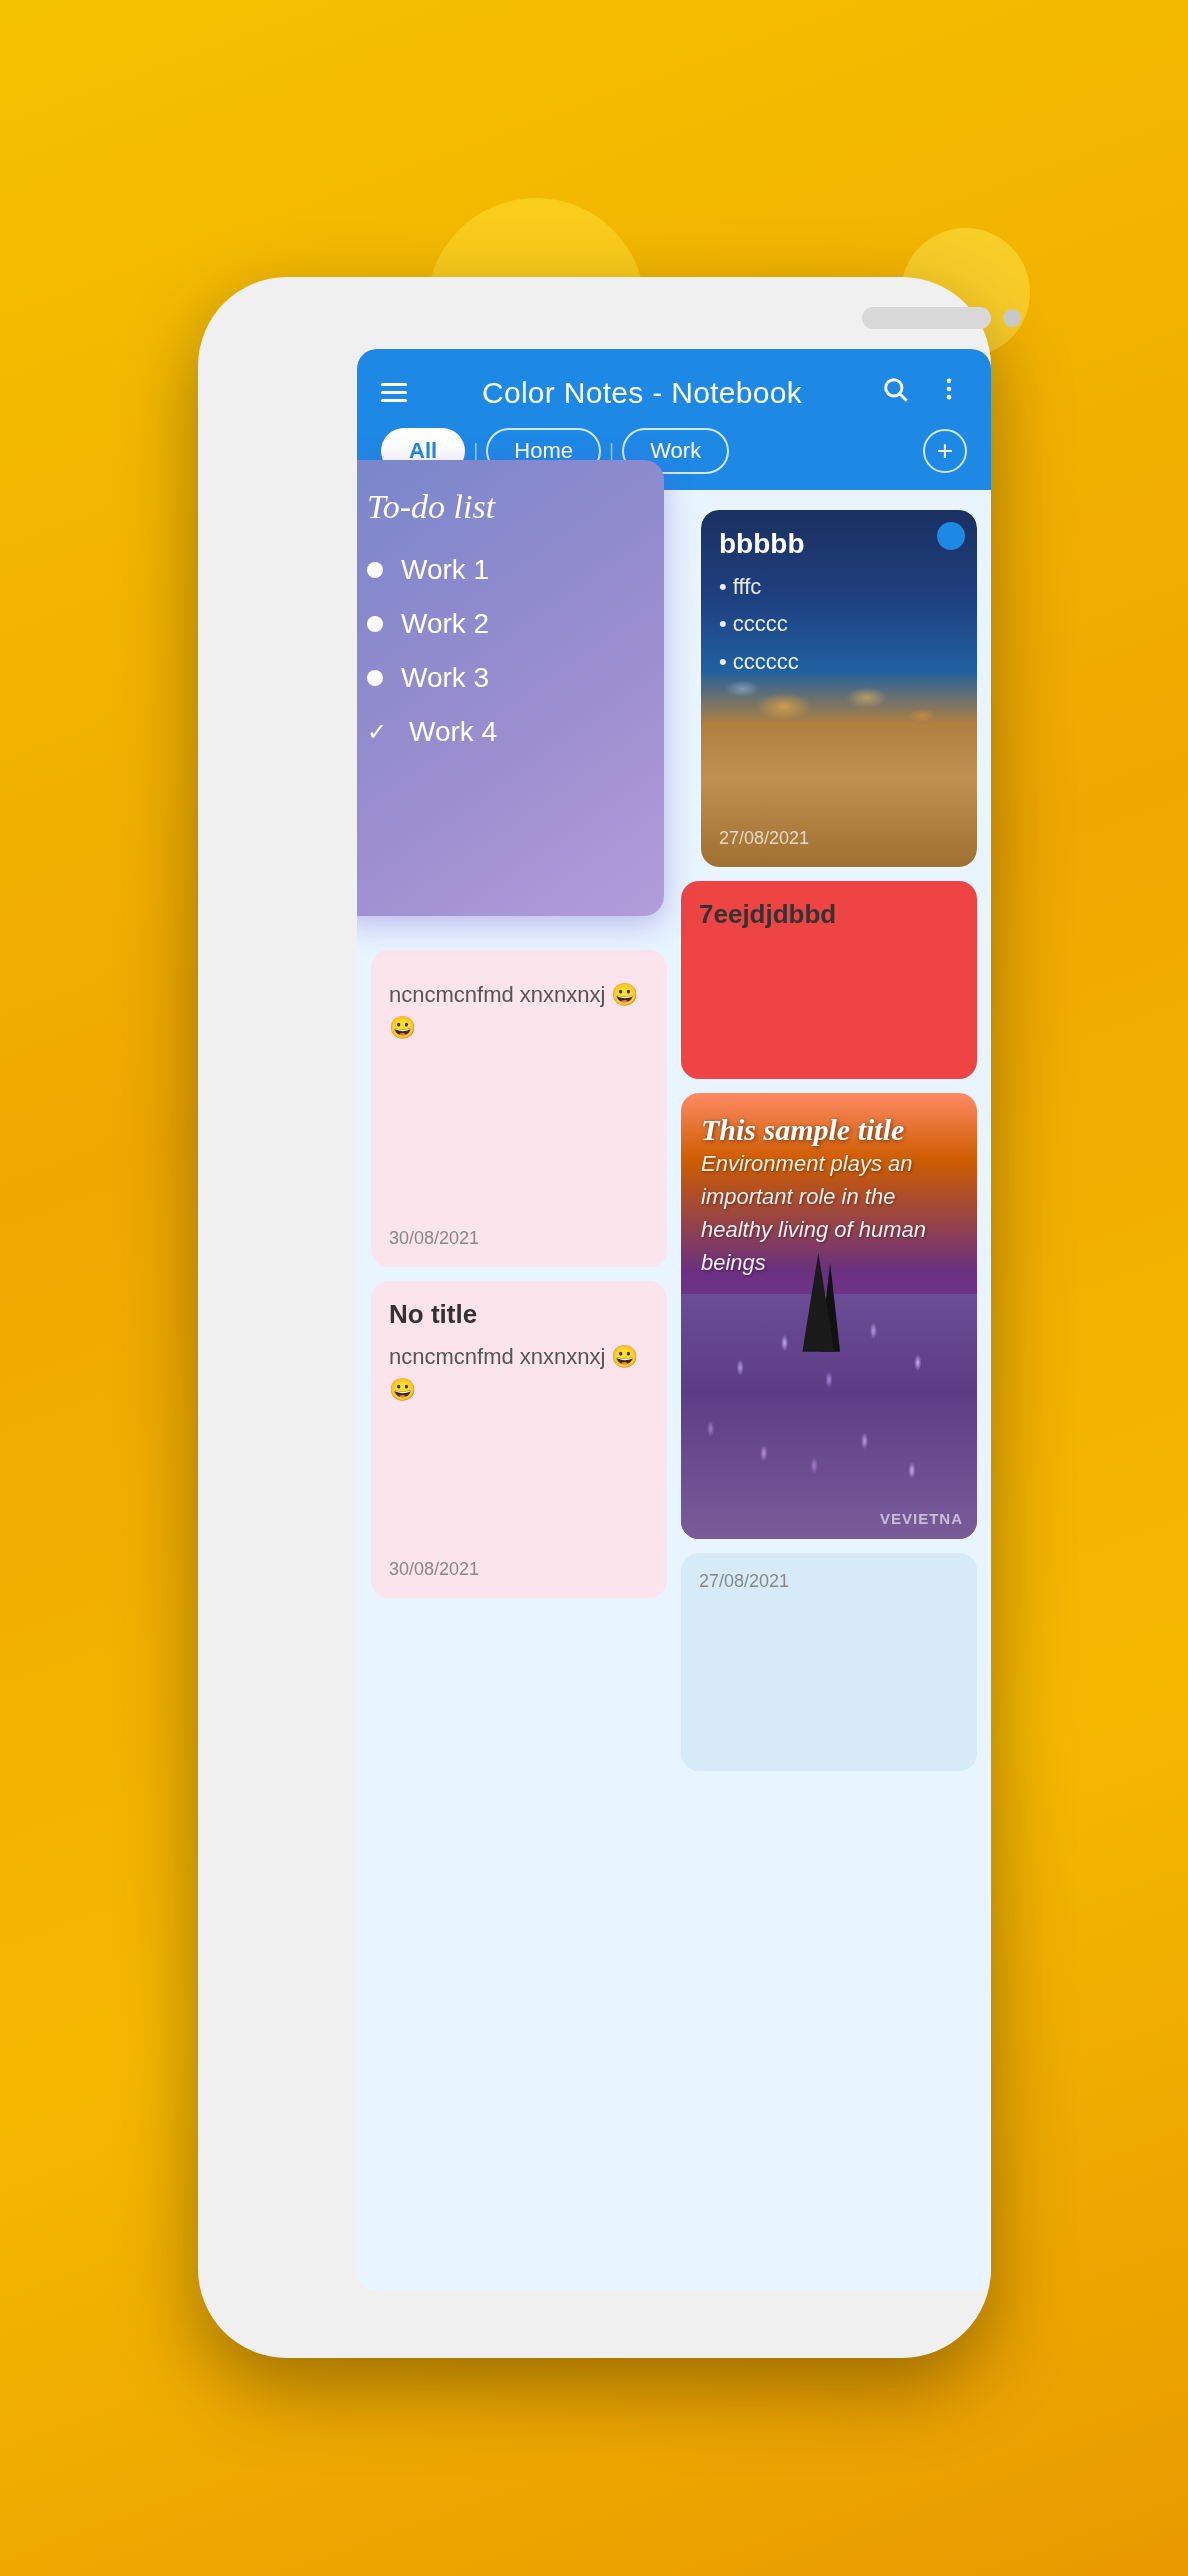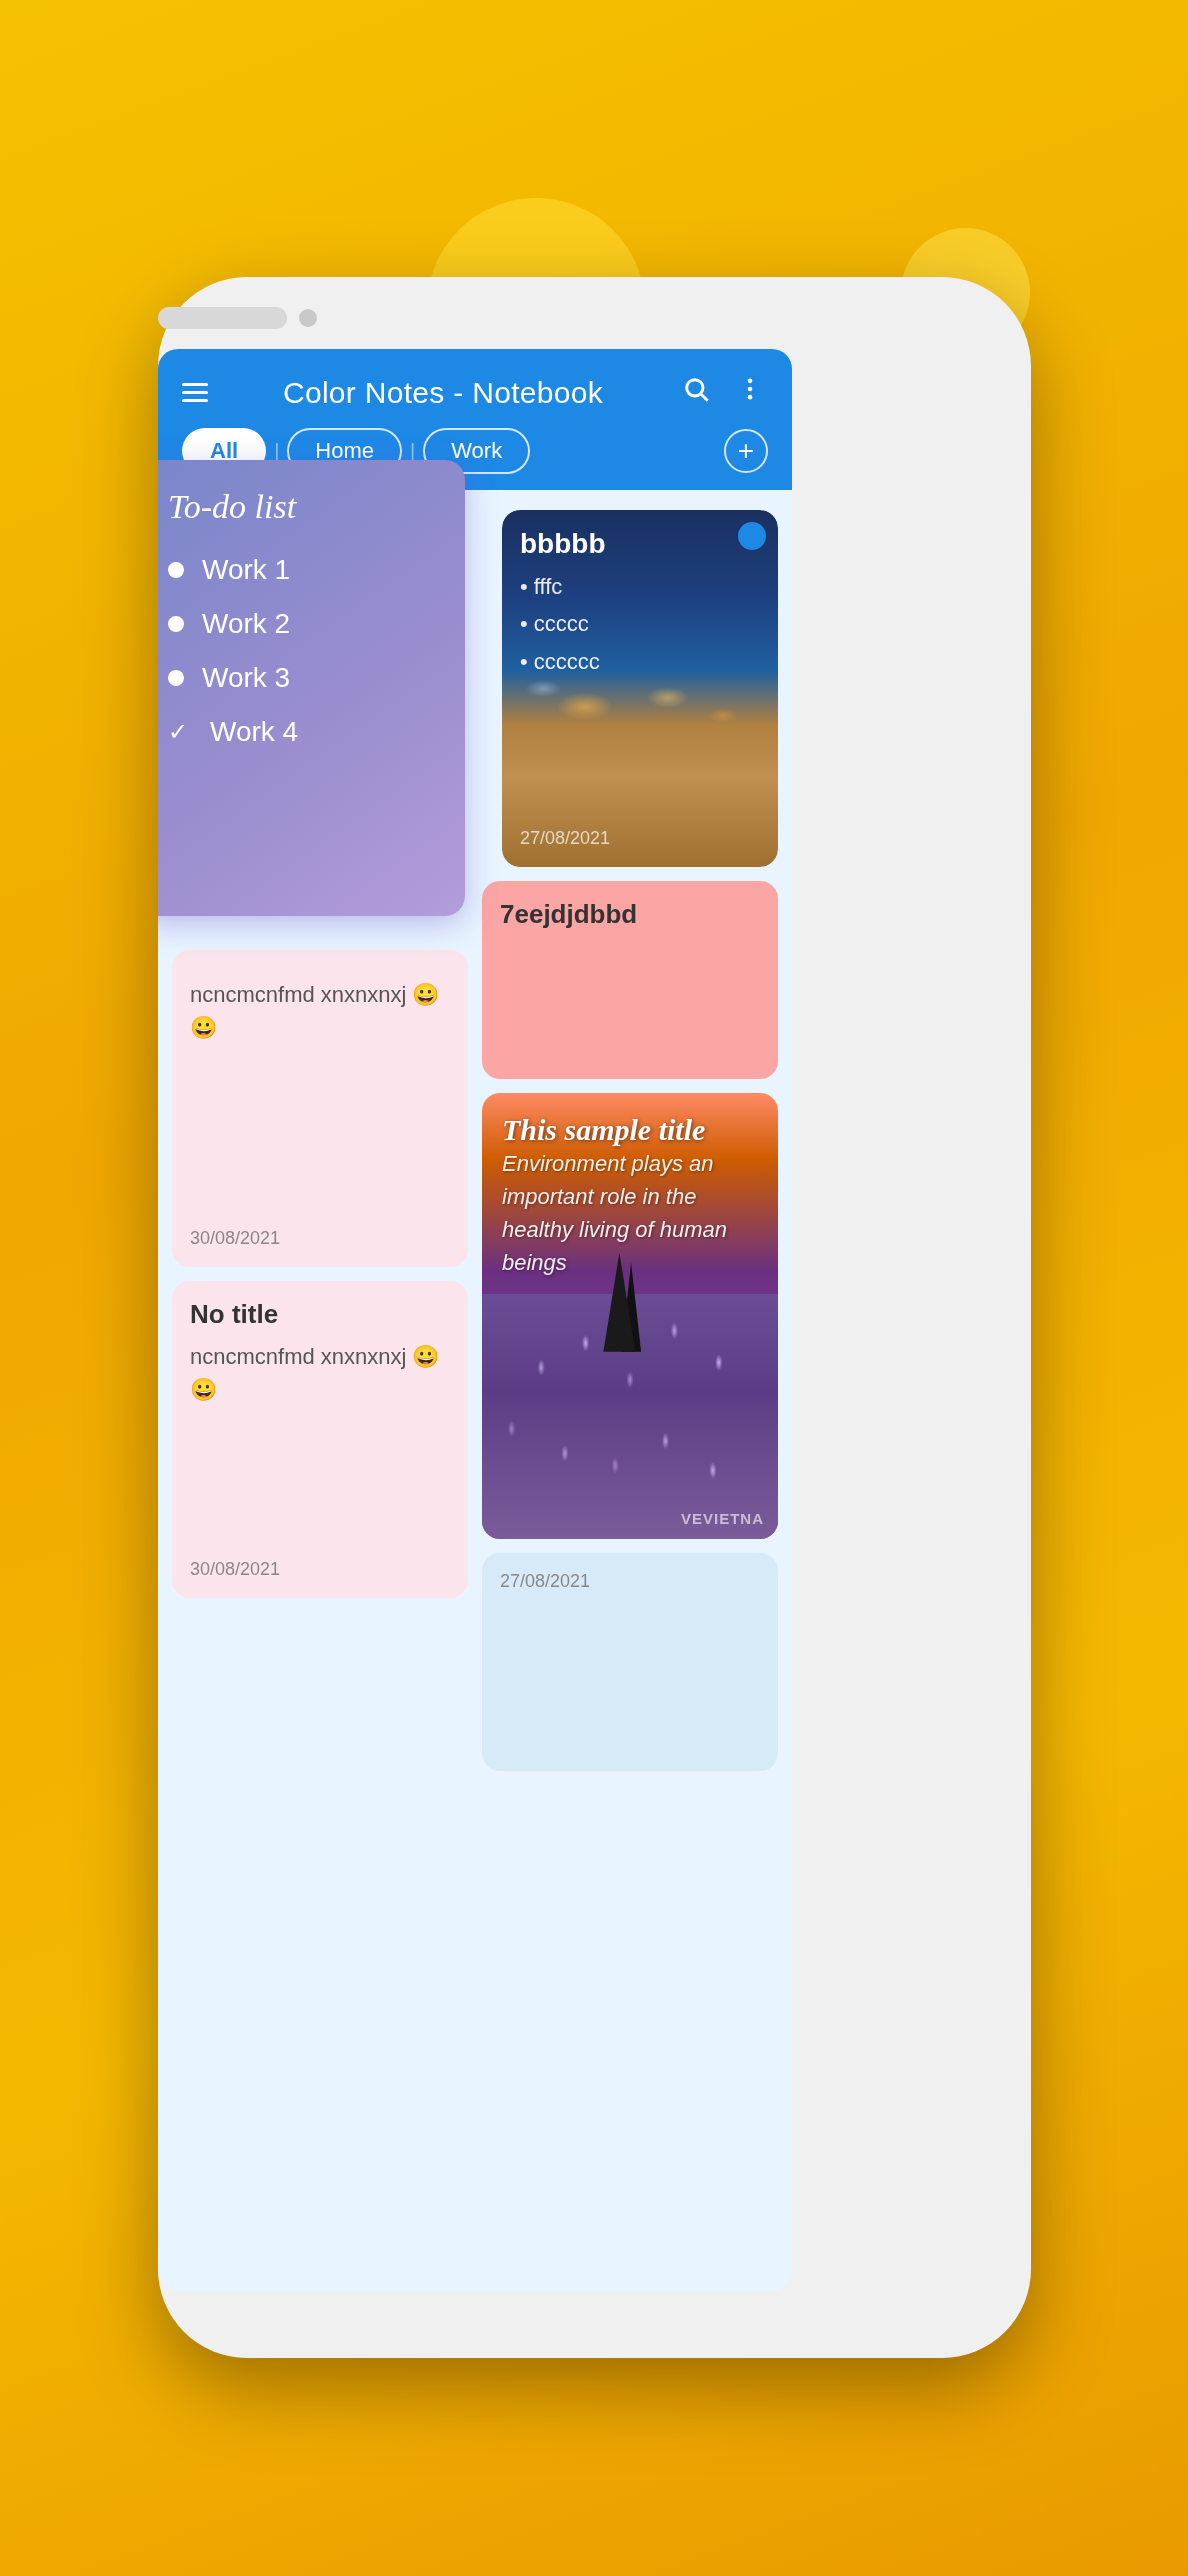--- a/index.html
+++ b/index.html
@@ -33,28 +33,28 @@
       height: 129px;
       background: rgba(255,230,80,0.5);
       border-radius: 50%;
       top: 228px;
       right: 159px;
     }
 
     
     .phone-frame {
       position: relative;
-      width: 873px;
+      width: 793px;
       height: 2081px;
       background: #f0f0f0;
       border-radius: 89px;
       box-shadow: 0 30px 79px rgba(0,0,0,0.35);
       display: flex;
       flex-direction: column;
-      align-items: flex-start;
+      align-items: flex-end;
       margin-top: 59px;
     }
 
     
     .phone-speaker {
       width: 129px;
       height: 22px;
       background: #d8d8d8;
       border-radius: 12px;
       margin-top: 30px;
@@ -375,21 +375,21 @@
       right: 14px;
       font-size: 15px;
       color: rgba(255,255,255,0.6);
       font-weight: 700;
       letter-spacing: 1px;
       z-index: 3;
     }
 
     
     .light-blue-card {
-      background: #fca5a5;
+      background: #ef4444;
       border-radius: 18px;
       padding: 18px;
       min-height: 198px;
     }
 
     .light-blue-title {
       font-size: 26px;
       font-weight: 600;
       color: #333;
     }

